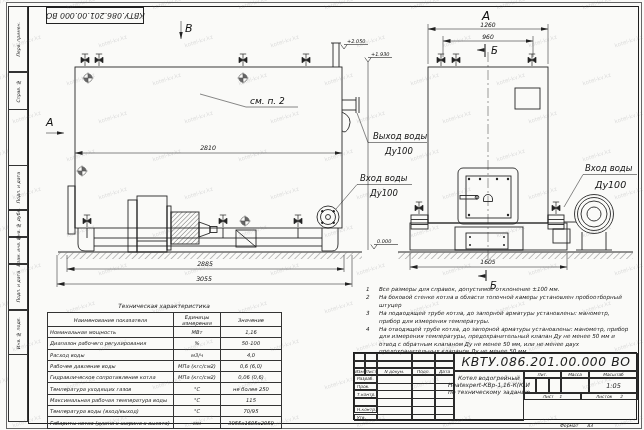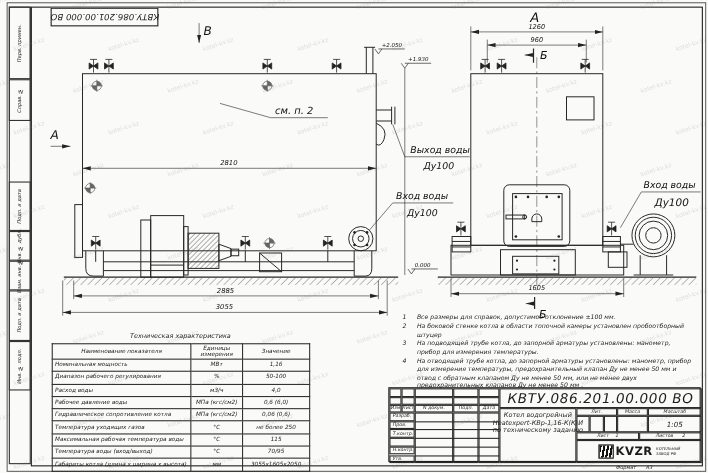--- a/index.html
+++ b/index.html
@@ -399,28 +399,20 @@
 
     <div class="c" style="left:170px;top:40px;width:57px;height:7px;gap:6px;">
       <span>Лист</span>
       <span>1</span>
     </div>
     <div class="c" style="left:227px;top:40px;width:57px;height:7px;gap:8px;">
       <span>Листов</span>
       <span>2</span>
     </div>
 
-    <div class="c" style="left:170px;top:47px;width:114px;height:21px;">
-      <span class="logo-box"></span>
-      <span class="logo-kvzr">KVZR</span>
-      <span class="comp">
-        <div>КОТЕЛЬНЫЙ</div>
-        <div>ЗАВОД РФ</div>
-      </span>
-    </div>
   </div>
 
   <div class="fmt lay2">
     <span>Формат</span>
     <span>А3</span>
   </div>
 
   <div id="wm">
       <span class="wmt" style="left: -20px; top: 0px;">kotel-kv.kz</span>
       <span class="wmt" style="left: 66px; top: 0px;">kotel-kv.kz</span>

